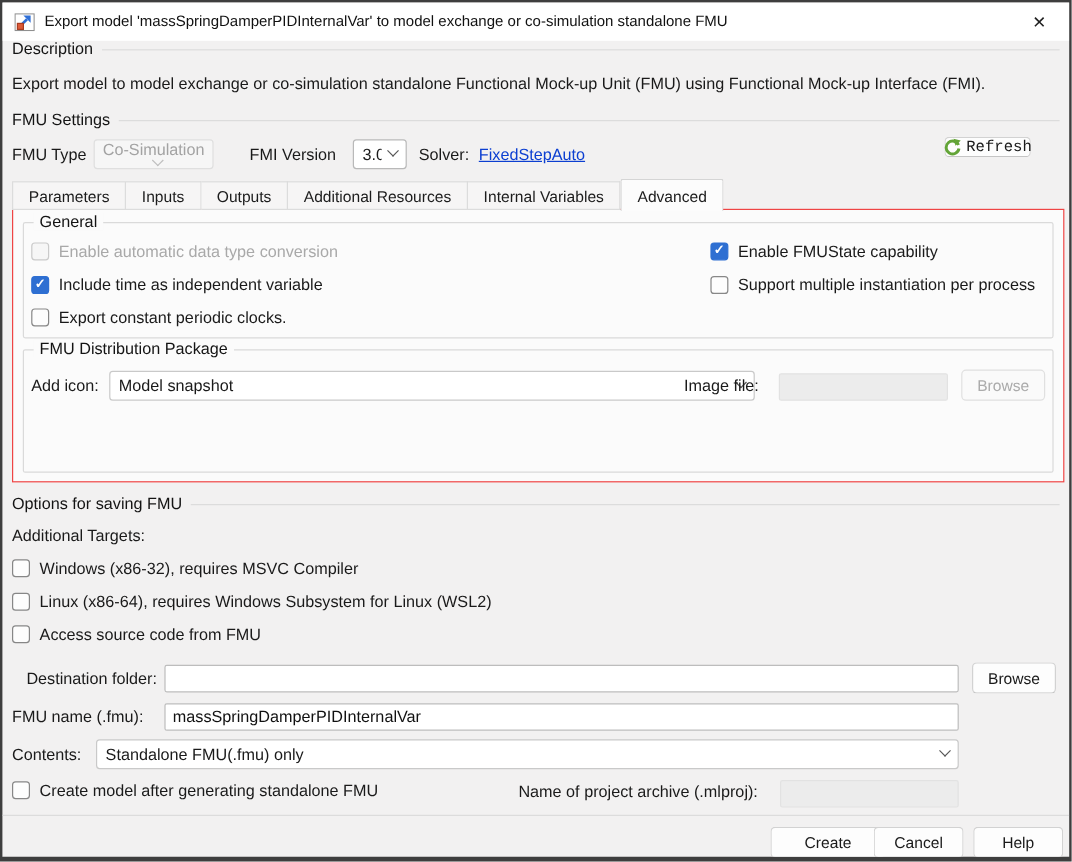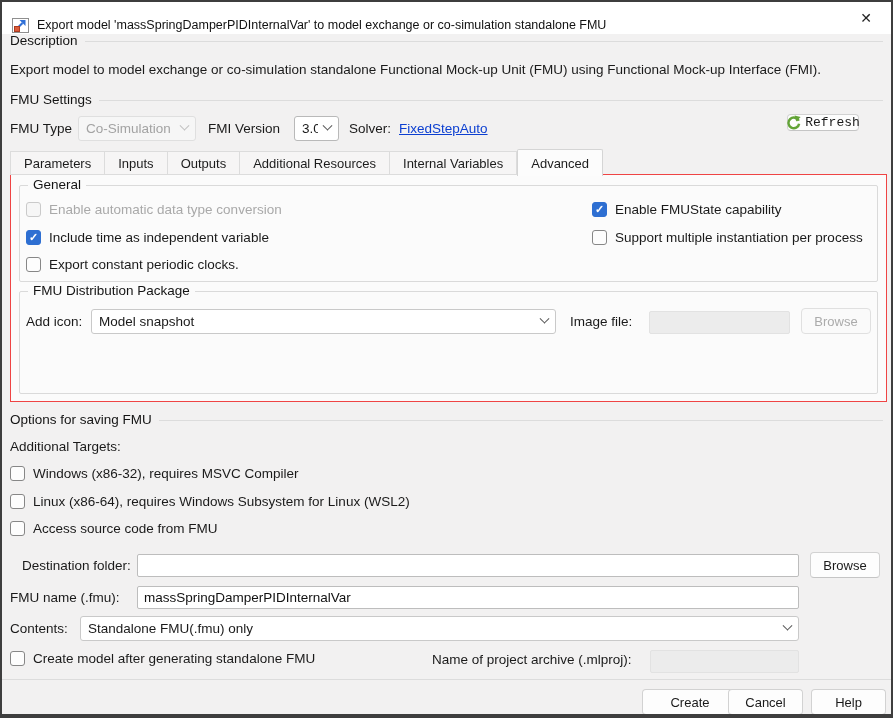--- a/index.html
+++ b/index.html
@@ -3,21 +3,21 @@
 <meta charset="utf-8">
 <style>
   * { box-sizing: border-box; margin: 0; padding: 0; }
   html,body { width:893px; height:718px; background:#fff; font-family:"Liberation Sans", sans-serif; }
   .dialog {
     position:absolute; left:0; top:0; width:893px; height:718px;
     background:#f2f1f1; border:2px solid #3e3e3e; border-bottom-width:4px;
     font-size:13.5px; color:#1a1a1a; overflow:hidden;
   }
   
-  .titlebar { position:absolute; left:0; top:0; right:0; height:31px; background:#fff; display:flex; padding:16px 10px; }
+  .titlebar { position:absolute; left:0; top:0; right:0; height:31px; background:#fff; display:flex; align-items:center; padding:16px 10px; }
   .titlebar .ticon { width:17px; height:15px; margin-right:8px; flex:0 0 auto; }
   .titlebar .ttext { font-size:12.5px; color:#111; white-space:nowrap; }
   .close-btn { position:absolute; right:14px; top:5px; width:22px; height:22px; display:flex; align-items:center; justify-content:center; font-size:14px; color:#222; cursor:pointer; }
   
   .sec-header { position:absolute; left:8px; right:8px; display:flex; align-items:center; }
   .sec-header .txt { white-space:nowrap; color:#141414; }
   .sec-header .rule { flex:1; height:1px; background:#dcdcdc; margin-left:7px; margin-top:2px; }
   
   .lbl { position:absolute; line-height:27px; white-space:nowrap; }
   .select { position:absolute; height:25px; background:#fff; border:1px solid #b9b9b9; border-radius:3px; display:flex; align-items:center; padding:0 7px; cursor:pointer; }
@@ -74,21 +74,21 @@
       <span class="rule"></span>
   </div>
   <div style="position:absolute; left:8px; top:60px; white-space:nowrap;">Export model to model exchange or co-simulation standalone Functional Mock-up Unit (FMU) using Functional Mock-up Interface (FMI).</div>
 
   <div class="sec-header" style="top:90px;">
     <span class="txt">FMU Settings</span>
       <span class="rule"></span>
   </div>
 
   <div class="lbl" style="left:8px; top:113px;">FMU Type</div>
-  <div class="select disabled" style="left:76px; top:114px; width:118px;">
+  <div class="select disabled" style="left:76px; top:114px; width:100px;flex-direction:column;">
     <span class="val">Co-Simulation</span>
     <span class="chev"></span>
   </div>
   <div class="lbl" style="left:206px; top:113px;">FMI Version</div>
   <div class="select" style="left:292px; top:114px; width:45px;">
     <span class="val">3.0</span>
     <span class="chev"></span>
   </div>
   <div class="lbl" style="left:347px; top:113px;">Solver:</div>
   <a class="link" style="position:absolute; left:397px; top:119px;">FixedStepAuto</a>
@@ -134,21 +134,21 @@
       </div>
       <div class="cb-row" style="left:572px; top:44px;">
         <span class="cb"></span>
         <span class="cb-label">Support multiple instantiation per process</span>
       </div>
     </div>
 
     <div class="groupbox" style="left:8px; top:116px; width:859px; height:103px;">
       <span class="legend">FMU Distribution Package</span>
       <div class="lbl" style="left:6px; top:16px;">Add icon:</div>
-      <div class="select" style="left:71px; top:17px; width:465px; border-color:#c9c9c9;">
+      <div class="select" style="left:71px; top:17px; width:538px; border-color:#c9c9c9;">
         <span class="val">Model snapshot</span>
         <span class="chev"></span>
       </div>
       <div class="lbl" style="left:550px; top:16px;">Image file:</div>
       <input class="tinput" style="left: 629px; top: 19px; width: 141px;" disabled="" value="">
       <div class="btn disabled" style="left:781px; top:16px; width:70px; height:26px;">
         <span>Browse</span>
       </div>
     </div>
   </div>

